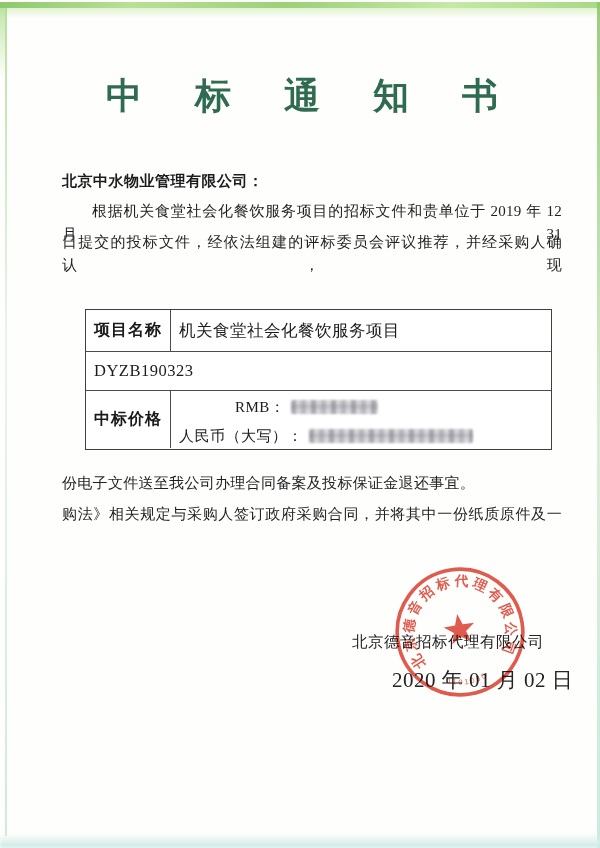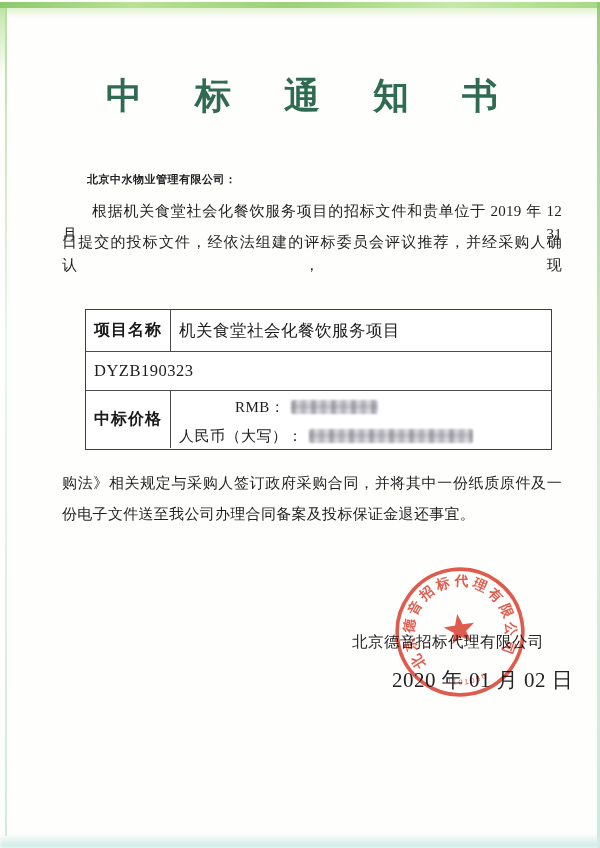--- a/index.html
+++ b/index.html
@@ -43,21 +43,21 @@
   .doc-title{
     position:absolute;left:0;top:72px;width:572px;
     text-align:center;text-indent:22px;
     font-size:36px;font-weight:700;letter-spacing:22px;
     color:#2e6b51;
     margin-left:16px;
   }
   
   .addressee{
     position:absolute;left:62px;top:172px;width:500px;
-    font-size:11px;font-weight:700;color:#1c1c1e;letter-spacing:.5px;margin-left:25px;
+    font-size:15px;font-weight:700;color:#1c1c1e;letter-spacing:.5px;
   }
   .para{position:absolute;left:62px;width:500px;color:#1f1f21;}
   .para .line{
     height:31px;line-height:23px;font-size:15px;letter-spacing:.3px;
     text-align:justify;
   }
   .para .line.full{text-align-last:justify;}
   .para .line.indent{text-indent:30px;}
   #para1{top:200px;}
   #para2{top:472px;}
@@ -150,22 +150,22 @@
           <span>RMB：</span><span class="redacted num"></span>
         </div>
         <div class="price-line">
           <span>人民币（大写）：</span><span class="redacted cn"></span>
         </div>
       </div>
     </div>
   </div>
 
   <div class="para" id="para2">
+    <div class="line">份电子文件送至我公司办理合同备案及投标保证金退还事宜。</div>
     <div class="line full">购法》相关规定与采购人签订政府采购合同，并将其中一份纸质原件及一</div>
-    <div class="line">份电子文件送至我公司办理合同备案及投标保证金退还事宜。</div>
   </div>
 
   <div class="sig-company">北京德音招标代理有限公司</div>
   <div class="sig-date">2020 年 01 月 02 日</div>
 
   <svg class="stamp" viewBox="0 0 160 160" xmlns="http://www.w3.org/2000/svg">
     <defs>
       <path id="arcTop" d="M 42.3,106.4 A 46,46 0 1 1 117.7,106.4" fill="none"></path>
       <path id="arcBottom" d="M 46.6,119.8 A 52,52 0 0 0 113.4,119.8" fill="none"></path>
     </defs>

